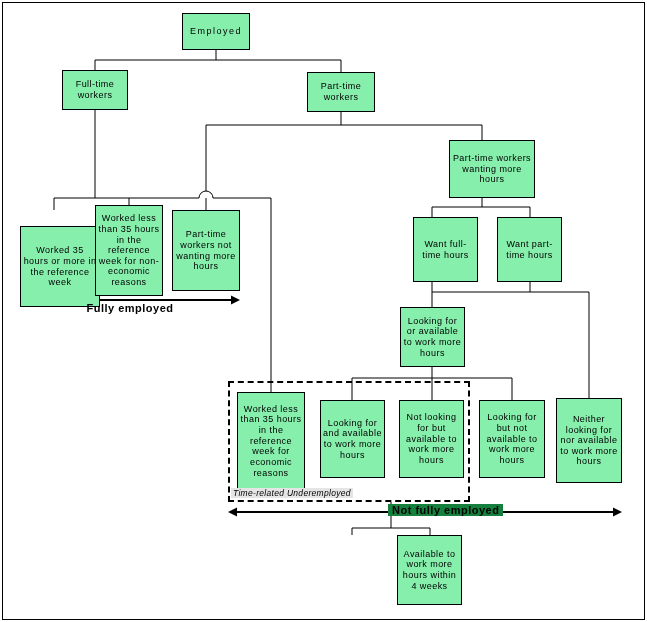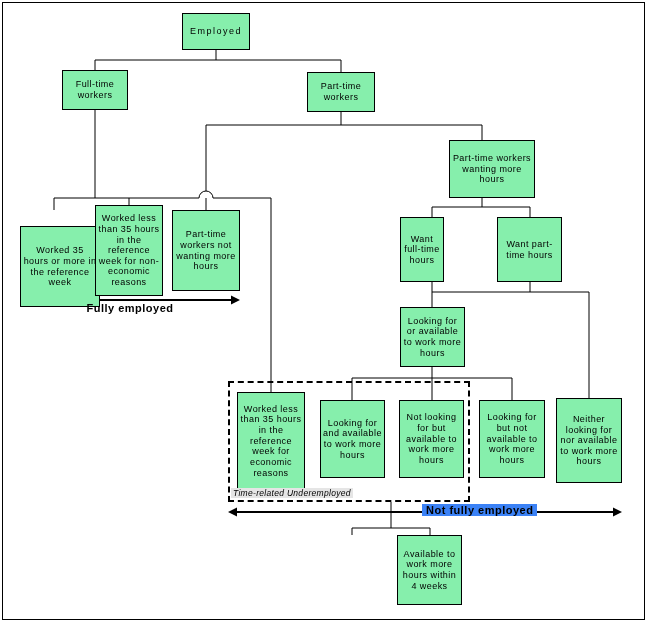--- a/index.html
+++ b/index.html
@@ -15,34 +15,34 @@
   .tag-label{position:absolute;font-style:italic;font-size:8.5px;letter-spacing:.3px;z-index:4;background:#e5e5e5;padding:0 2px;}
 
   
   #n-employed{left:182px;top:13px;width:68px;height:37px;letter-spacing:1.5px;}
   #n-full-time{left:62px;top:70px;width:66px;height:40px;}
   #n-part-time{left:307px;top:72px;width:68px;height:40px;}
   #n-pt-wanting{left:449px;top:140px;width:86px;height:58px;}
   #n-worked35{left:20px;top:218px;width:80px;height:81px;margin-top:8px;}
   #n-worked-less-noneco{left:95px;top:205px;width:68px;height:91px;}
   #n-pt-not-wanting{left:172px;top:210px;width:68px;height:81px;}
-  #n-want-ft{left:400px;top:217px;width:44px;height:65px;}
+  #n-want-ft{left:413px;top:217px;width:65px;height:65px;}
   #n-want-pt{left:497px;top:217px;width:65px;height:65px;}
   #n-looking-avail{left:400px;top:307px;width:65px;height:60px;}
   #n-worked-less-eco{left:237px;top:392px;width:68px;height:98px;}
   #n-looking-and{left:320px;top:400px;width:65px;height:78px;}
   #n-notlooking-but{left:399px;top:400px;width:65px;height:78px;}
   #n-looking-not{left:479px;top:400px;width:66px;height:78px;}
   #n-neither{left:556px;top:398px;width:66px;height:85px;}
   #n-avail-ref{left:320px;top:535px;width:65px;height:75px;}
   #n-avail-4wk{left:397px;top:535px;width:65px;height:70px;}
 
   #dashed-box{left:228px;top:381px;width:242px;height:121px;}
   #lbl-fully{left:50px;top:302px;width:160px;}
-  #lbl-notfully{left:388px;top:504px;background:#3b82f6;padding:0 4px;margin-left:34px;}
+  #lbl-notfully{left:388px;top:504px;background:#15803d;padding:0 4px;}
   #lbl-timerelated{left:231px;top:488px;}
 </style>
 </head>
 <body>
 
 <div id="stage">
   <div class="frame"></div>
 
   <svg class="wires" width="647" height="622" viewBox="0 0 647 622">
 

